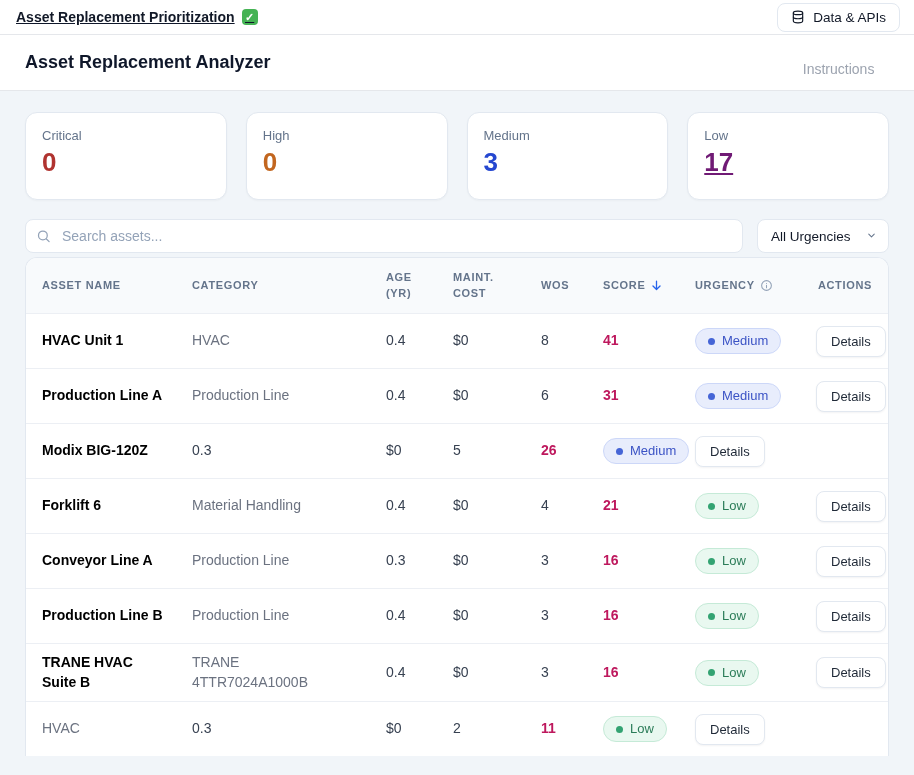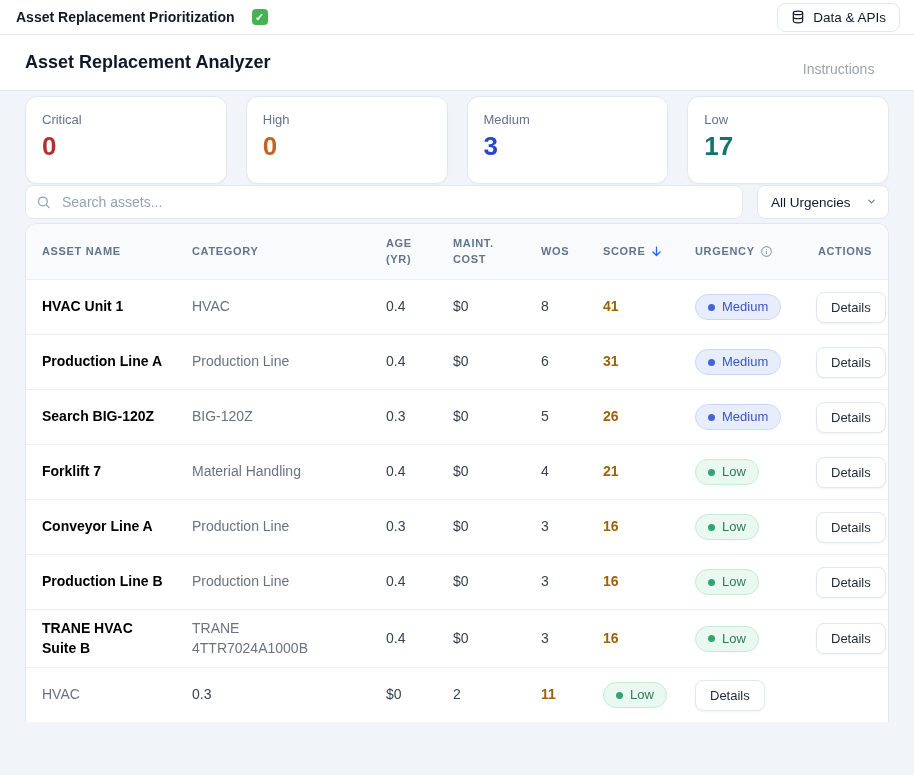--- a/index.html
+++ b/index.html
@@ -8,21 +8,21 @@
     font-family: "Liberation Sans", sans-serif;
     background: #f1f5f9; color: #0f172a;
   }
 
   
   .topbar {
     height: 35px; background: #ffffff; border-bottom: 1px solid #e5e7eb;
     display: flex; align-items: center; justify-content: space-between;
     padding: 0 14px 0 16px;
   }
-  .topbar-left { display: flex; align-items: center; gap: 17px; }
+  .topbar-left { display: flex; align-items: center; gap: 7px; text-decoration: underline; }
   .app-title { font-size: 14px; font-weight: 700; color: #111827; }
   .check-badge {
     width: 16px; height: 16px; border-radius: 4px; background: #45b354;
     color: #ffffff; font-size: 11px; font-weight: 700;
     display: inline-flex; align-items: center; justify-content: center;
   }
   .topbar-right { display: flex; align-items: center; gap: 23px; flex-direction: column; }
   .top-btn {
     display: inline-flex; align-items: center; gap: 8px;
     height: 29px; padding: 0 13px; background: #ffffff;
@@ -38,35 +38,35 @@
   }
 
   
   .page-header {
     background: #ffffff; border-bottom: 1px solid #e5e7eb;
     padding: 17px 25px;
   }
   .page-heading { font-size: 18px; font-weight: 700; color: #0f172a; }
 
   
-  .content { padding: 5px 25px 0 25px; }
+  .content { padding: 21px 25px 0 25px; }
 
   .cards {
     display: grid; grid-template-columns: repeat(4, 1fr); gap: 19px;
   }
   .card {
     background: #ffffff; border: 1px solid #e2e8f0; border-radius: 12px;
     padding: 15px 16px; height: 88px;
     box-shadow: 0 1px 2px rgba(15,23,42,.03);
   }
   .card-label { font-size: 13px; color: #64748b; margin-bottom: 5px; }
   .card-value { font-size: 26px; font-weight: 700; line-height: 1.15; }
 
   
-  .filter-row { display: flex; gap: 14px; margin-top: 1px; }
+  .filter-row { display: flex; gap: 14px; margin-top: 19px; }
   .search-wrap { position: relative; flex: 1; }
   .search-wrap svg {
     position: absolute; left: 11px; top: 50%; transform: translateY(-50%);
   }
   .search-input {
     width: 100%; height: 34px; border: 1px solid #e2e8f0; border-radius: 8px;
     background: #ffffff; padding: 0 12px 0 36px;
     font-size: 14px; color: #0f172a; font-family: inherit; outline: none;
   }
   .search-input::placeholder { color: #94a3b8; }
@@ -97,21 +97,21 @@
     text-transform: uppercase; color: #64748b;
     display: flex; align-items: center; gap: 5px;
     padding-right: 14px; line-height: 1.45;
   }
   .th .icon { display: inline-flex; flex: none; }
   .th-actions { justify-content: flex-end; padding-right: 0; }
   .tr { min-height: 55px; border-top: 1px solid #eceff4; padding-top: 9px; padding-bottom: 9px; }
   .td { font-size: 14px; color: #374151; padding-right: 14px; line-height: 1.4; }
   .td-asset { font-weight: 600; color: #000000; padding-right: 26px; }
   .td-cat { color: #6b7280; padding-right: 40px; }
-  .td-score { font-weight: 700; color: #a16207; }
+  .td-score { font-weight: 700; color: #be185d; }
   .td-actions { display: flex; justify-content: flex-start; padding-right: 0; }
 
   .badge {
     display: inline-flex; align-items: center; gap: 7px;
     height: 26px; padding: 0 12px; border-radius: 999px;
     font-size: 13px; font-weight: 500; white-space: nowrap;
   }
   .badge .dot { width: 7px; height: 7px; border-radius: 50%; }
   .badge-medium { background: #e8edfc; border: 1px solid #ccd7f8; color: #3b53c5; }
   .badge-medium .dot { background: #4565d6; }
@@ -170,21 +170,21 @@
     <div class="card">
       <div class="card-label">High</div>
       <div class="card-value" style="color: rgb(194, 102, 31);">0</div>
     </div>
     <div class="card">
       <div class="card-label">Medium</div>
       <div class="card-value" style="color: rgb(37, 71, 208);">3</div>
     </div>
     <div class="card">
       <div class="card-label">Low</div>
-      <div class="card-value" style="color: #0f766e;">17</div>
+      <div class="card-value" style="color: #701a75; text-decoration: underline;">17</div>
     </div>
   </div>
 
   <div class="filter-row">
     <div class="search-wrap">
       <span><svg width="15" height="15" viewBox="0 0 24 24" fill="none" stroke="#94a3b8" stroke-width="2" stroke-linecap="round">
             <circle cx="11" cy="11" r="7"></circle>
             <path d="M21 21l-4.3-4.3"></path>
           </svg></span>
       <input class="search-input" type="text" placeholder="Search assets..." style="">
@@ -254,39 +254,38 @@
             <span class="dot"></span>
             <span>Medium</span>
           </span>
       </div>
       <div class="td td-actions">
         <button class="details-btn">Details</button>
       </div>
     </div>
 
     <div class="tr">
-      <div class="td td-asset">Search BIG-120Z</div>
-      <div class="td td-cat">BIG-120Z</div>
+      <div class="td td-asset">Modix BIG-120Z</div>
       <div class="td">0.3</div>
       <div class="td">$0</div>
       <div class="td">5</div>
       <div class="td td-score">26</div>
       <div class="td">
         <span class="badge badge-medium">
             <span class="dot"></span>
             <span>Medium</span>
           </span>
       </div>
       <div class="td td-actions">
         <button class="details-btn">Details</button>
       </div>
     </div>
 
     <div class="tr">
-      <div class="td td-asset">Forklift 7</div>
+      <div class="td td-asset">Forklift 6</div>
       <div class="td td-cat">Material Handling</div>
       <div class="td">0.4</div>
       <div class="td">$0</div>
       <div class="td">4</div>
       <div class="td td-score">21</div>
       <div class="td">
         <span class="badge badge-low">
             <span class="dot"></span>
             <span>Low</span>
           </span>

